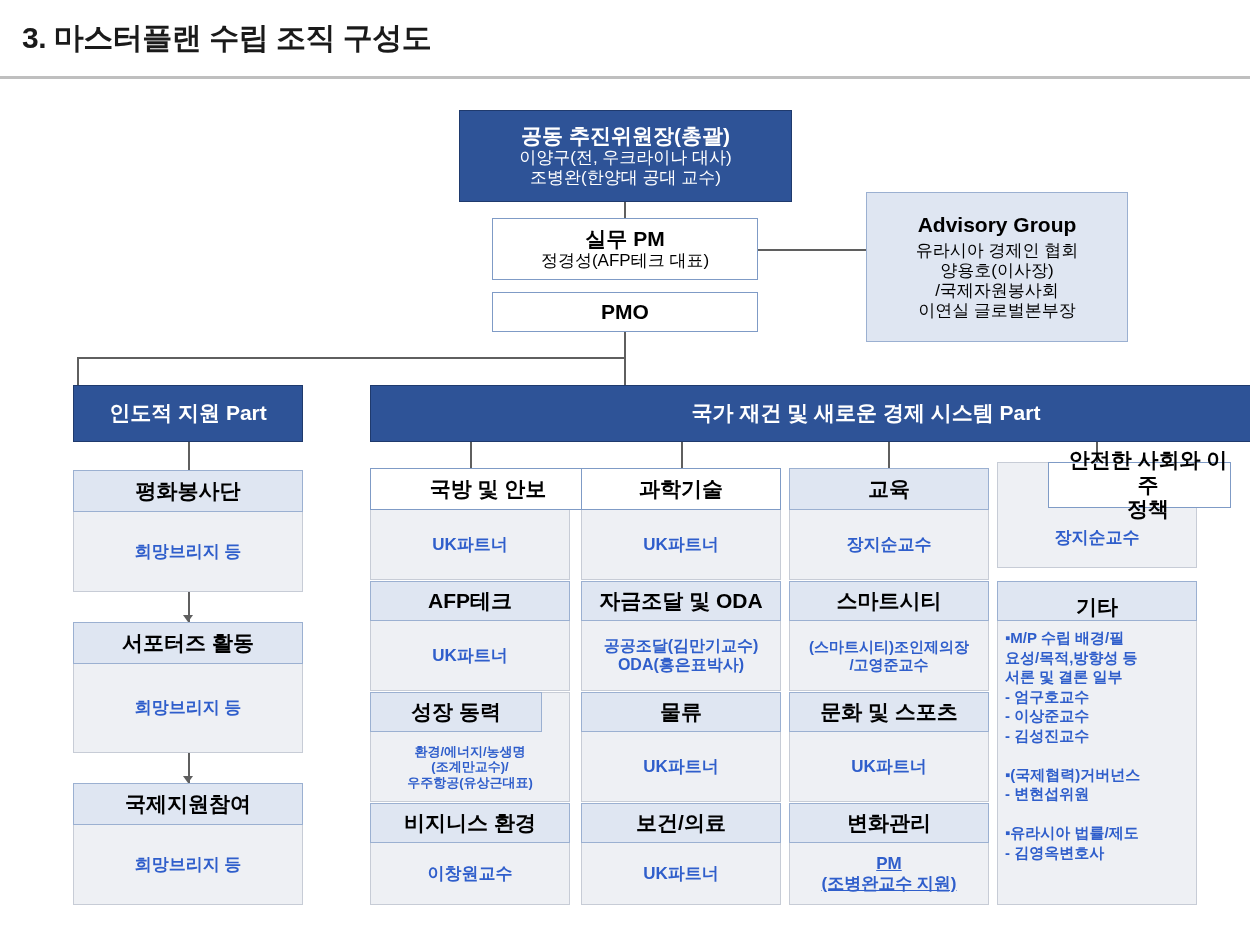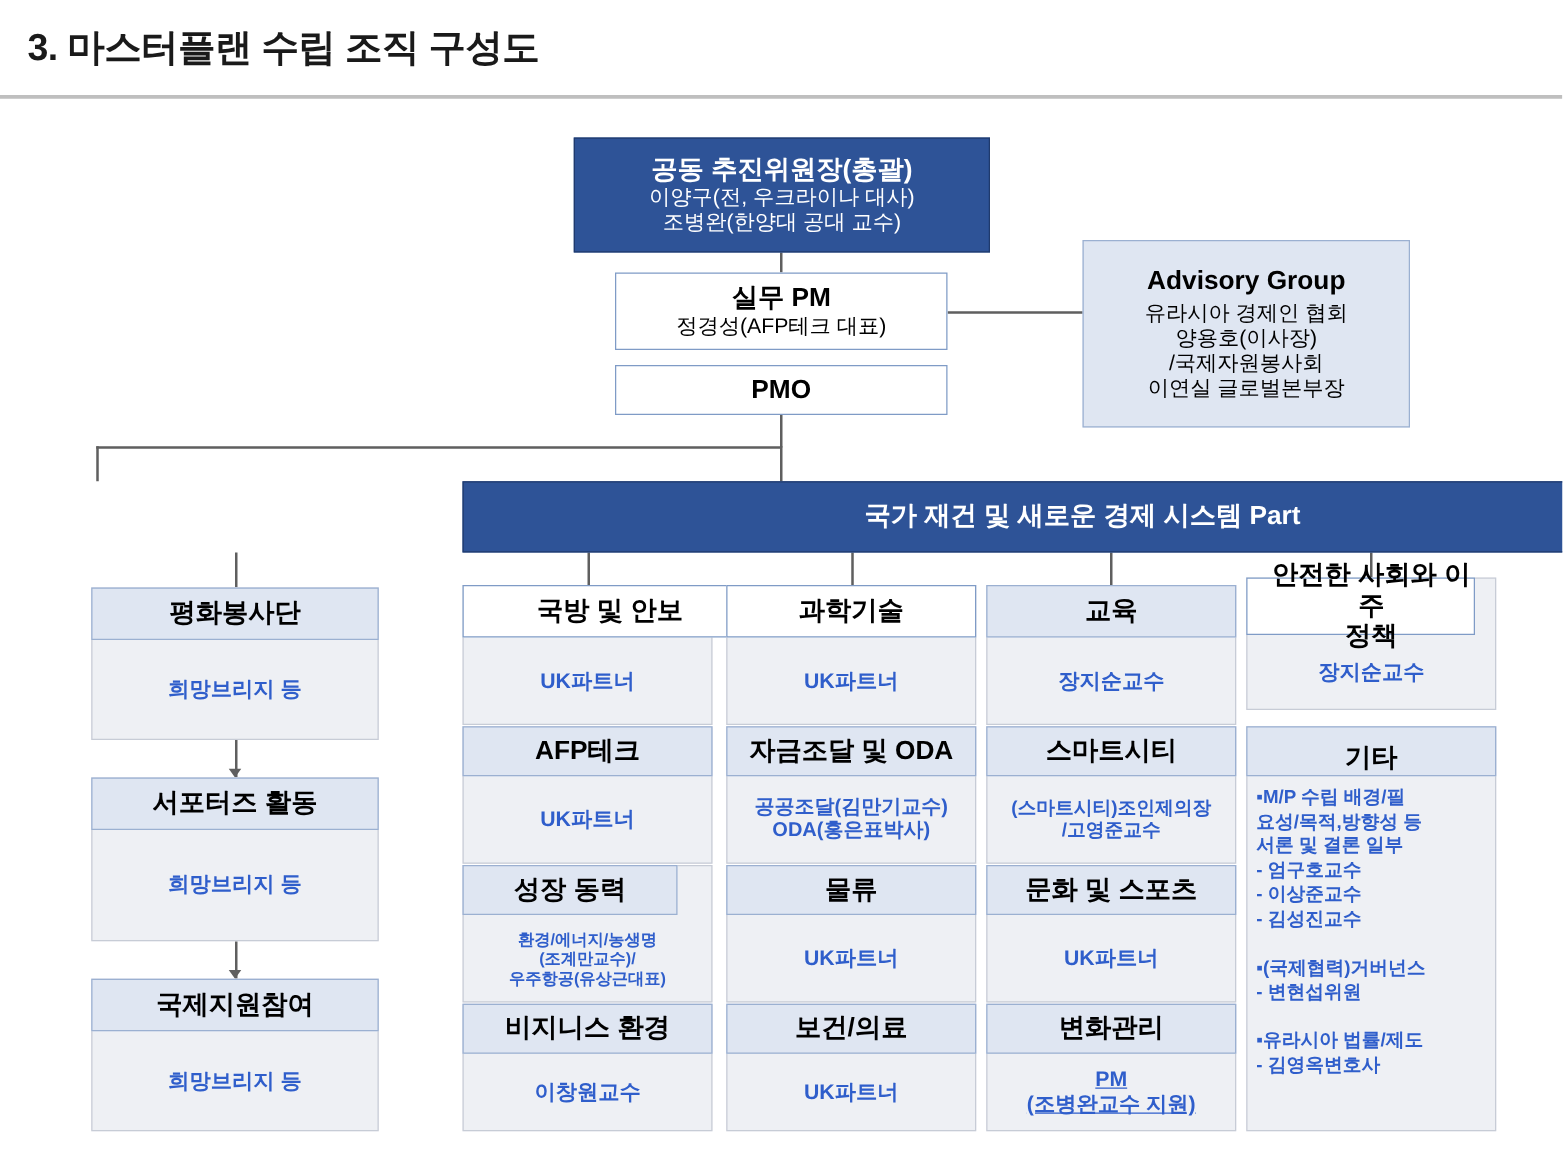--- a/index.html
+++ b/index.html
@@ -165,20 +165,23 @@
   </div>
 
   <div class="box pale" style="left:866px; top:192px; width:262px; height:150px;">
     <div class="title l1" style="margin-bottom:3px;">Advisory Group</div>
     <div class="l2">유라시아 경제인 협회</div>
     <div class="l2">양용호(이사장)</div>
     <div class="l2">/국제자원봉사회</div>
     <div class="l2">이연실 글로벌본부장</div>
   </div>
 
+  <div class="box navy" style="left:73px; top:385px; width:230px; height:57px;">
+    <div class="title l1">인도적 지원 Part</div>
+  </div>
 
   <div class="box navy" style="left:370px; top:385px; width:992px; height:57px;">
     <div class="title l1">국가 재건 및 새로운 경제 시스템 Part</div>
   </div>
 
   <div class="group-frame" style="left:73px; top:470px; width:230px; height:122px;"></div>
   <div class="box pale" style="left:73px; top:470px; width:230px; height:42px;">
     <div class="title l1">평화봉사단</div>
   </div>
   <div class="box" style="left:73px; top:512px; width:230px; height:80px; border:none;">
@@ -296,21 +299,21 @@
   <div class="group-frame" style="left:789px; top:803px; width:200px; height:102px;"></div>
   <div class="box pale" style="left:789px; top:803px; width:200px; height:40px;">
     <div class="title l1">변화관리</div>
   </div>
   <div class="box" style="left:789px; top:843px; width:200px; height:62px; border:none;">
     <div class="sub l2" style="white-space:pre-line;text-decoration:underline;">PM
 (조병완교수 지원)</div>
   </div>
 
   <div class="group-frame" style="left:997px; top:462px; width:200px; height:106px;"></div>
-  <div class="box white" style="left:997px; top:462px; width:183px; height:46px;padding-left:17px;">
+  <div class="box white" style="left:1048px; top:462px; width:183px; height:46px;padding-left:17px;">
     <div class="title l1" style="white-space:pre-line;">안전한 사회와 이주
 정책</div>
   </div>
   <div class="box" style="left:997px; top:508px; width:200px; height:60px; border:none;">
     <div class="sub l2">장지순교수</div>
   </div>
 
   <div class="group-frame" style="left:997px; top:581px; width:200px; height:324px;"></div>
   <div class="box pale" style="left:997px; top:581px; width:200px; height:40px;justify-content:flex-end;">
     <div class="title l1">기타</div>

